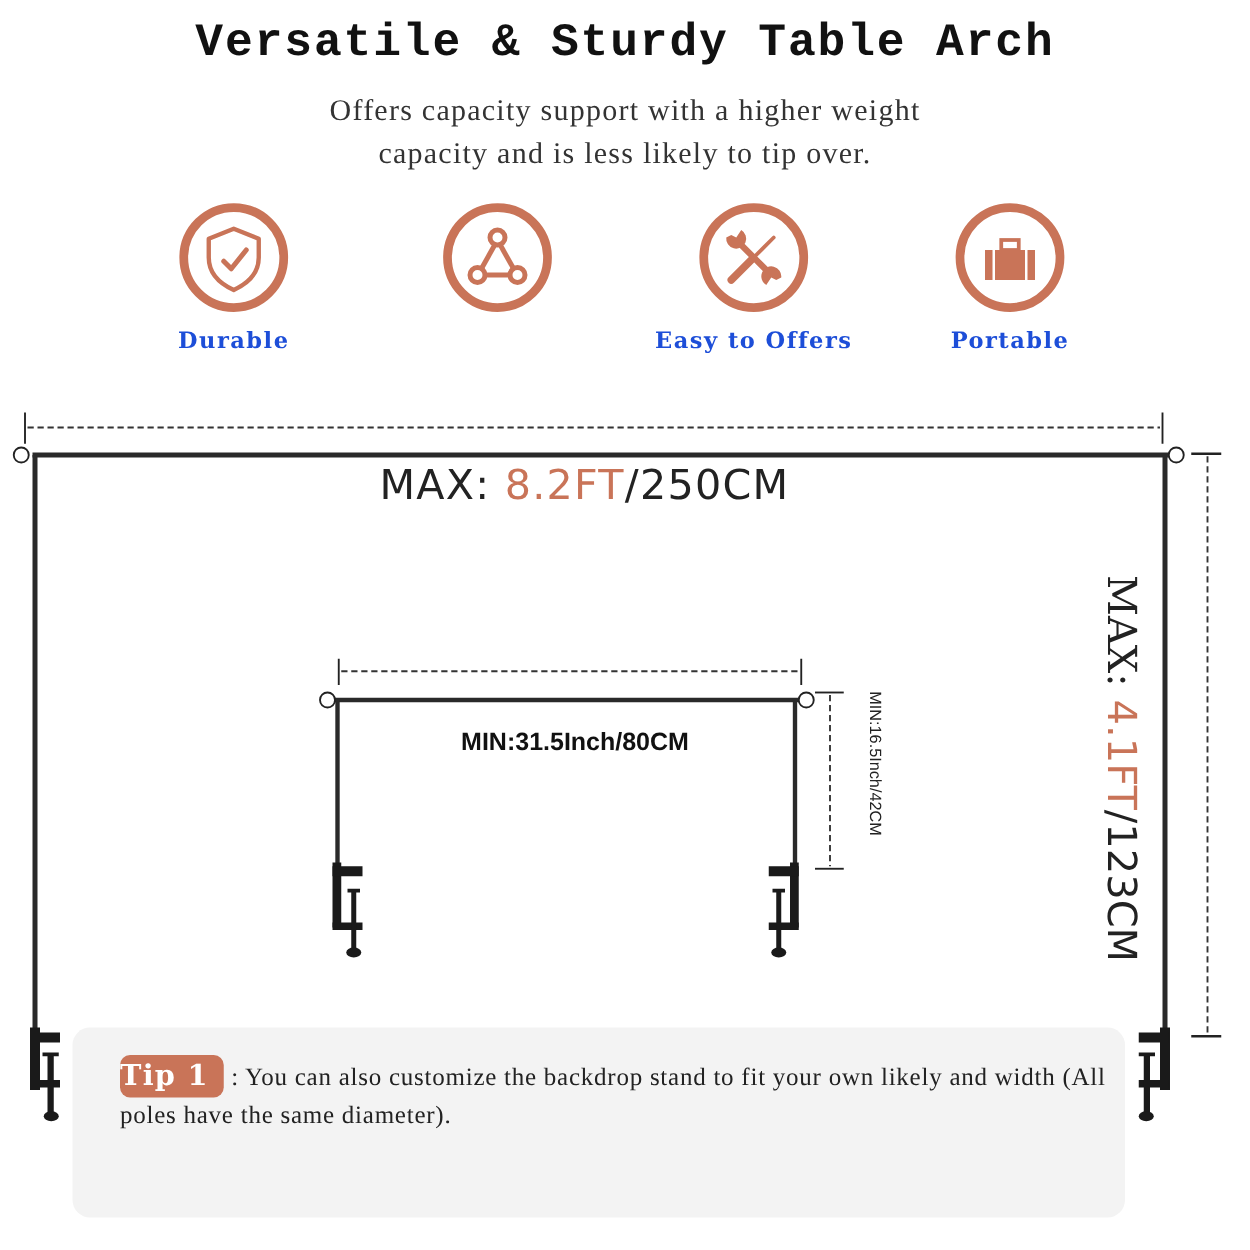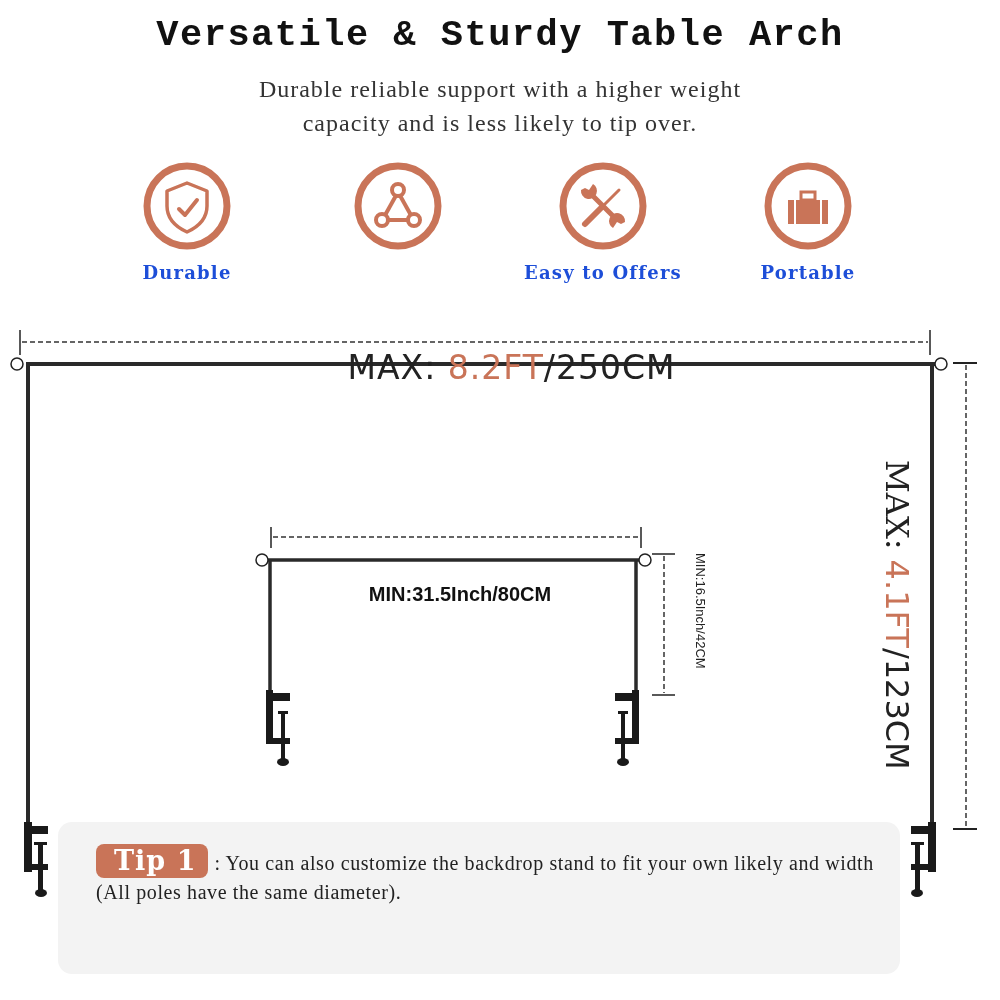--- a/index.html
+++ b/index.html
@@ -3,37 +3,37 @@
 <meta charset="utf-8">
 <style>
   html, body { margin:0; padding:0; background:#ffffff; }
   body { width:1000px; height:1000px; position:relative; overflow:hidden; font-family:"Liberation Serif", serif; color:#111; }
   .abs { position:absolute; }
   .title { left:0; width:1000px; top:14px; text-align:center; font-family:Liberation Mono, monospace; font-weight:bold; font-size:37px; letter-spacing:1.5px; color:#111; }
   .subtitle { left:0; width:1000px; top:72px; text-align:center; font-family:"Liberation Serif", serif; font-size:24px; line-height:34px; letter-spacing:1px; color:#333; }
   .feature { width:200px; text-align:center; }
   .feature .ring { width:88px; height:88px; margin:0 auto; }
   .feature .label { margin-top:12px; font-family:"DejaVu Serif", serif; font-weight:bold; font-size:18px; letter-spacing:1.2px; color:#1d4ed8; }
-  .max-width-label { left:0; width:935px; top:348px; text-align:center; font-family:"DejaVu Sans", sans-serif; font-size:33px; letter-spacing:1px; color:#222;padding-left:44px; }
+  .max-width-label { left:0; width:935px; top:368px; text-align:center; font-family:"DejaVu Sans", sans-serif; font-size:33px; letter-spacing:1px; color:#222; }
   .accent { color:#c97458; }
   .max-height-label { left:876px; top:460px; width:40px; height:270px; }
   .max-height-label span.inner { position:absolute; left:0; top:0; white-space:nowrap; transform-origin:0 0; transform:translate(40px,0) rotate(90deg); font-family:"DejaVu Sans", sans-serif; font-size:32px; color:#222; }
   .min-width-label { left:300px; width:320px; top:573px; text-align:center; font-family:"Liberation Sans", sans-serif; font-weight:bold; font-size:20px; color:#111;margin-top:10px; }
   .min-height-label { left:690px; top:553px; width:20px; height:150px; }
   .min-height-label span.inner { position:absolute; left:0; top:0; white-space:nowrap; transform-origin:0 0; transform:translate(18px,0) rotate(90deg); font-family:"Liberation Sans", sans-serif; font-size:13px; color:#222; }
   .tips { left:58px; top:822px; width:842px; height:152px; background:#f3f3f3; border-radius:14px; }
   .tip { position:absolute; left:38px; width:790px; font-family:"Liberation Serif", serif; font-size:20px; line-height:29px; letter-spacing:0.6px; color:#222; }
-  .tip-badge { display:inline-block; background:#c97458; color:#fff; font-family:"DejaVu Serif", serif; font-weight:bold; font-size:27px; padding:2px 12px 3px 18px; border-radius:8px; margin-right:6px; letter-spacing:1px; vertical-align:baseline; }
+  .tip-badge { display:inline-block; background:#c97458; color:#fff; font-family:"DejaVu Serif", serif; font-weight:bold; font-size:23px; padding:2px 12px 3px 0; border-radius:8px; margin-right:6px; letter-spacing:1px; vertical-align:baseline; }
 </style>
 </head>
 <body>
 
 <div class="abs title">Versatile &amp; Sturdy Table Arch</div>
 <div class="abs subtitle">
-  <div>Durable reliable support with a higher weight</div>
+  <div>Offers capacity support with a higher weight</div>
   <div>capacity and is less likely to tip over.</div>
 </div>
 
 <div class="abs feature" style="left:87px; top:162px;">
   <div class="ring">
     <svg width="88" height="88" viewBox="0 0 88 88">
       <circle cx="44" cy="44" r="40" fill="none" stroke="#c97458" stroke-width="7"></circle>
       <path d="M44 21 L24 29 L24 44 C24 57 33 65 44 70 C55 65 64 57 64 44 L64 29 Z" fill="none" stroke="#c97458" stroke-width="3.5" stroke-linejoin="round"></path>
       <path d="M36 47 L42 53 L54 38" fill="none" stroke="#c97458" stroke-width="4" stroke-linecap="round" stroke-linejoin="round"></path>
     </svg>

